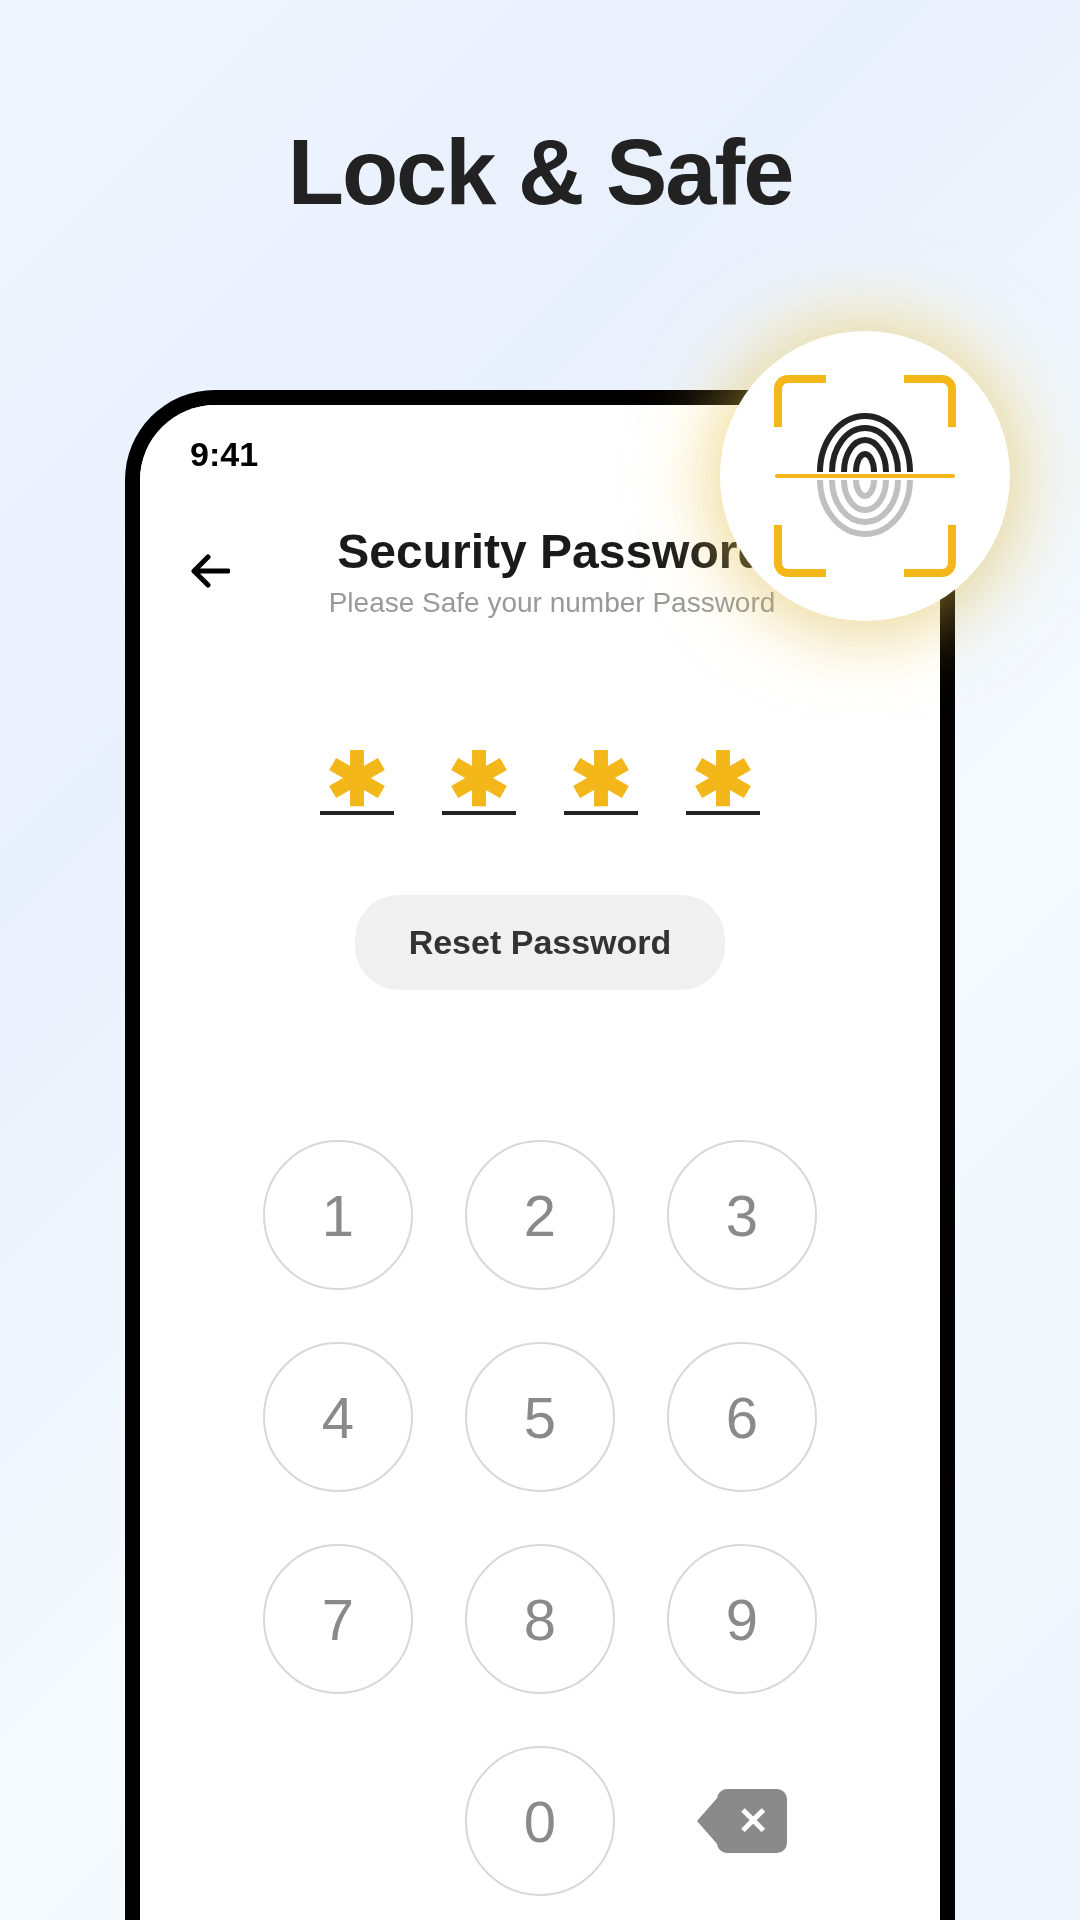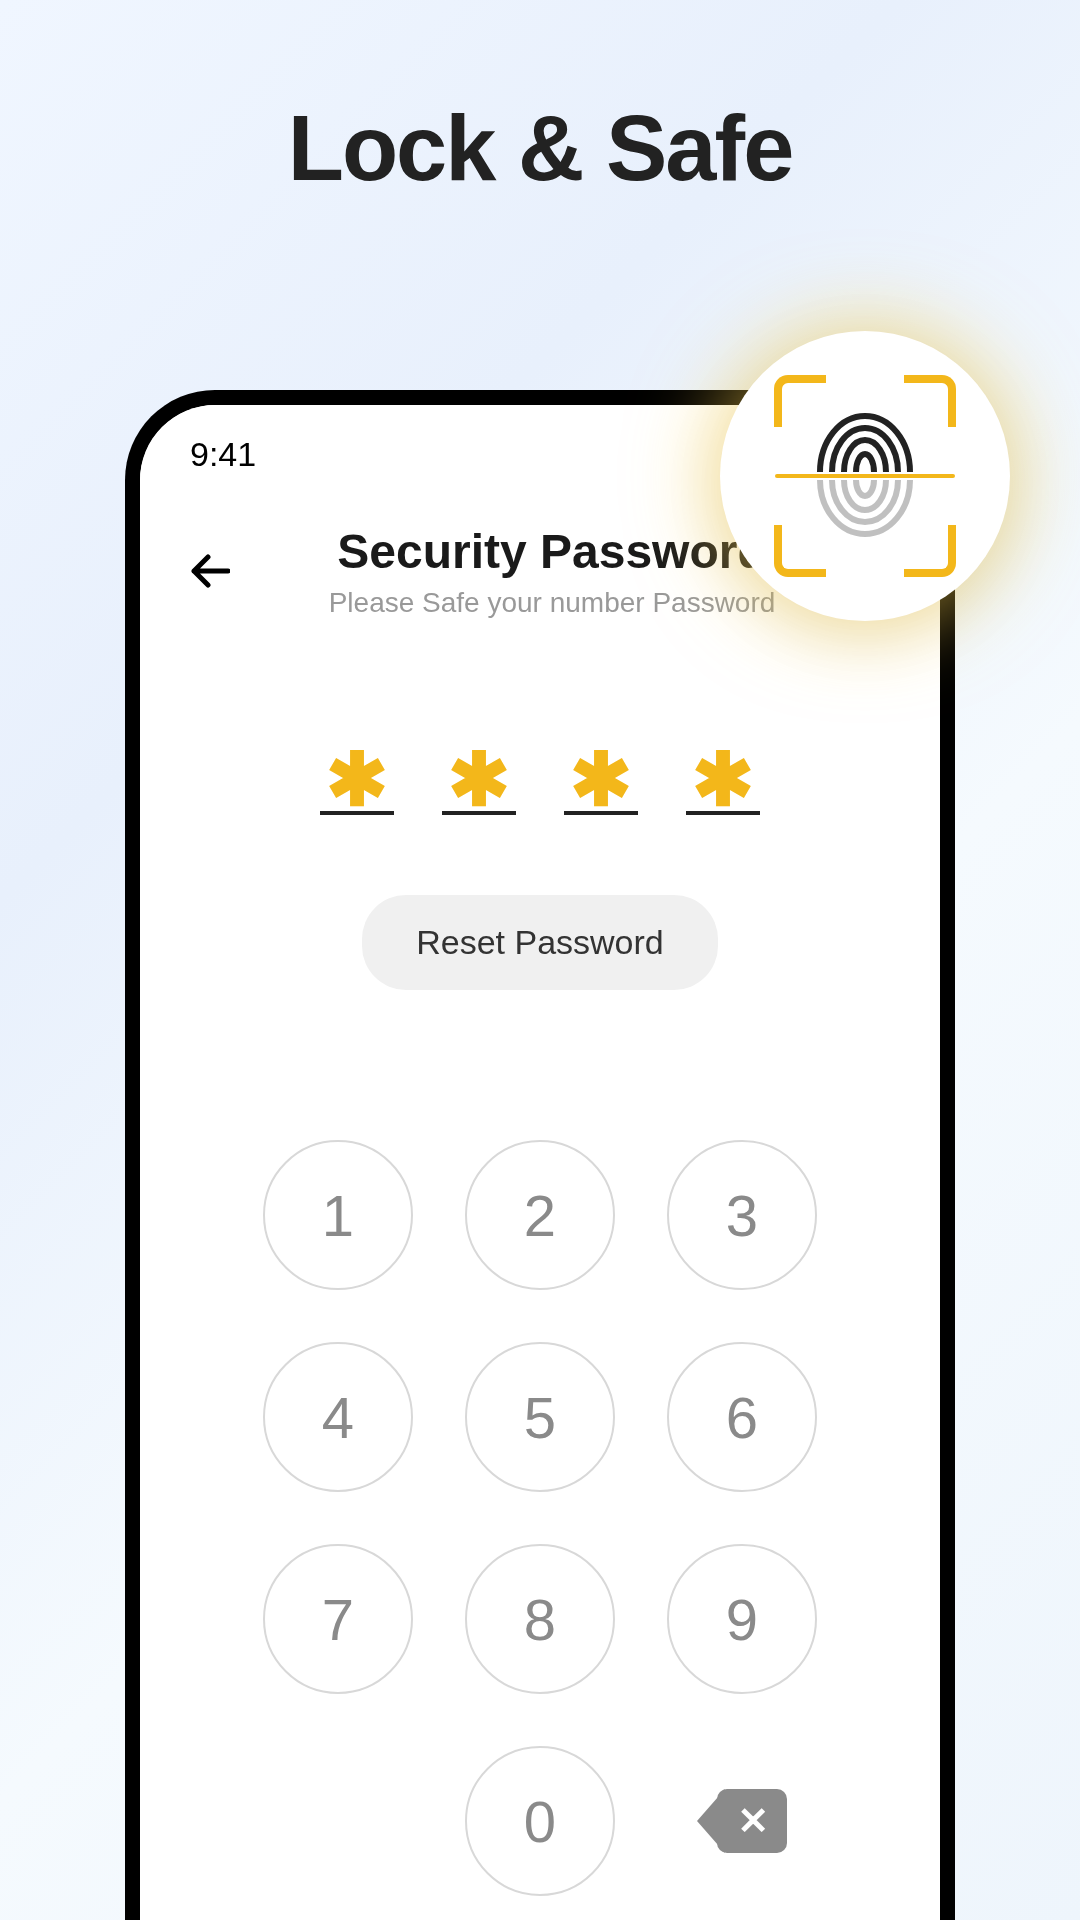--- a/index.html
+++ b/index.html
@@ -13,21 +13,21 @@
       font-family: -apple-system, BlinkMacSystemFont, 'Segoe UI', sans-serif;
       overflow: hidden;
       position: relative;
       background: linear-gradient(135deg, #f0f6ff 0%, #e8f0fc 30%, #f5fafe 60%, #eef5fc 100%);
     }
     .page-title {
       text-align: center;
       font-size: 92px;
       font-weight: 800;
       color: #222;
-      padding-top: 96px;
+      padding-top: 120px;
       letter-spacing: -2px;
     }
     .phone-frame {
       position: absolute;
       top: 390px;
       left: 125px;
       width: 830px;
       height: 1530px;
       background: #fff;
       border: 15px solid #000;
@@ -42,21 +42,21 @@
       overflow: hidden;
       position: relative;
       background: #fff;
     }
     .status-bar {
       display: flex;
       justify-content: space-between;
       align-items: center;
       padding: 30px 50px 10px 50px;
       font-size: 34px;
-      font-weight: 400;
+      font-weight: 700;
       color: #000;
     }
     .status-right {
       display: flex;
       align-items: center;
       gap: 8px;
     }
     .signal-bars {
       display: flex;
       align-items: flex-end;
@@ -122,21 +122,21 @@
     }
     .reset-btn {
       margin: 80px auto 0;
       display: block;
       background: #f0f0f0;
       border: none;
       border-radius: 44px;
       padding: 28px 54px;
       font-size: 34px;
       color: #333;
-      font-weight: 400;
+      font-weight: 700;
       cursor: pointer;
     }
     .keypad {
       margin-top: 150px;
       display: grid;
       grid-template-columns: repeat(3, 150px);
       grid-template-rows: repeat(4, 150px);
       gap: 52px;
       justify-content: center;
     }

